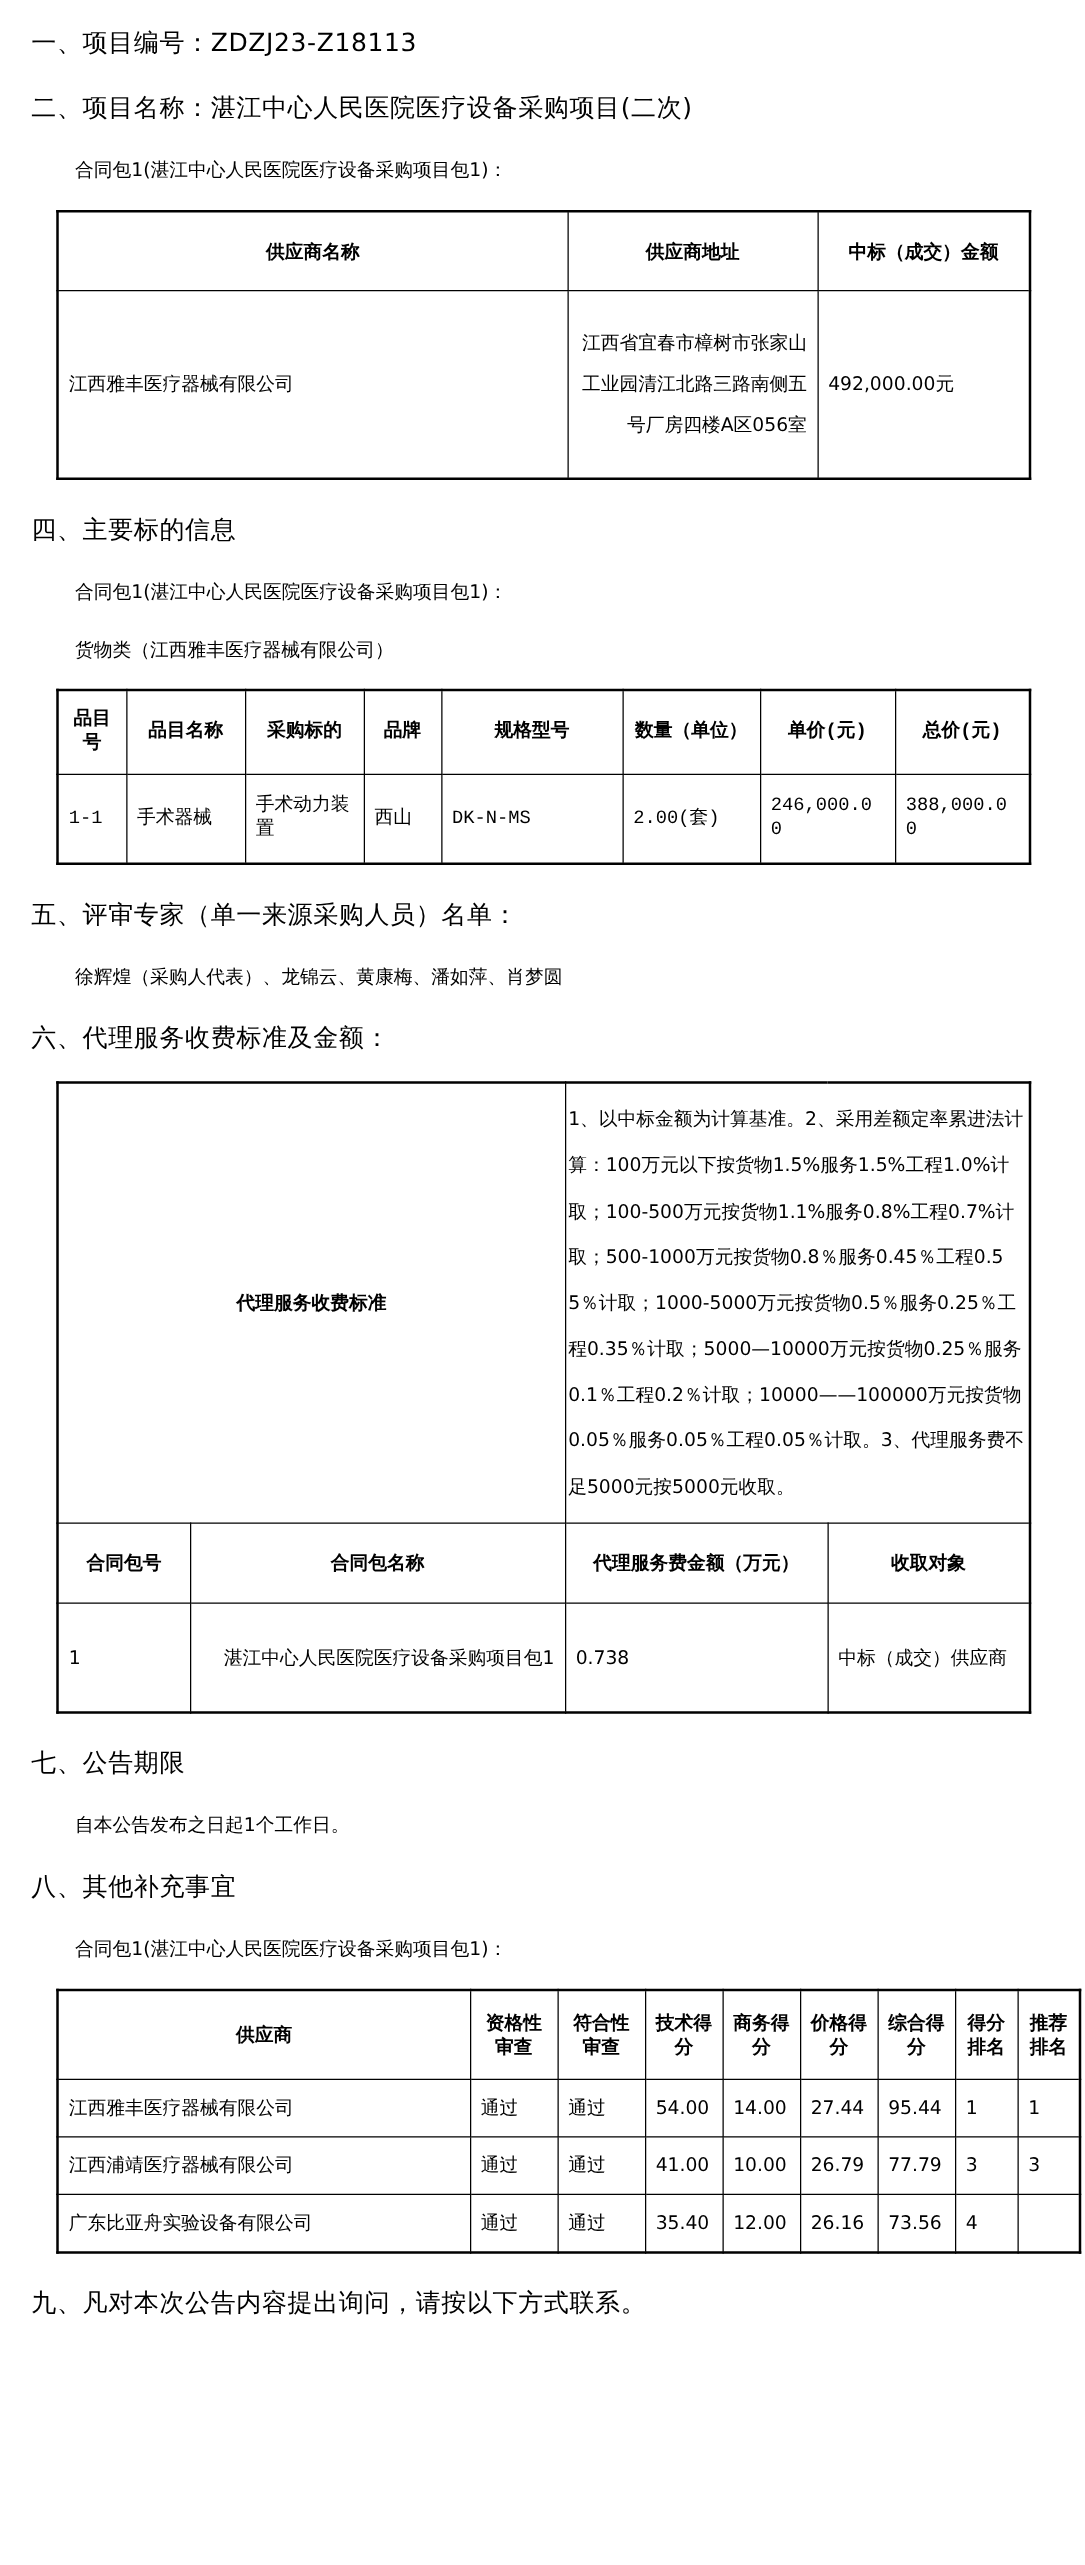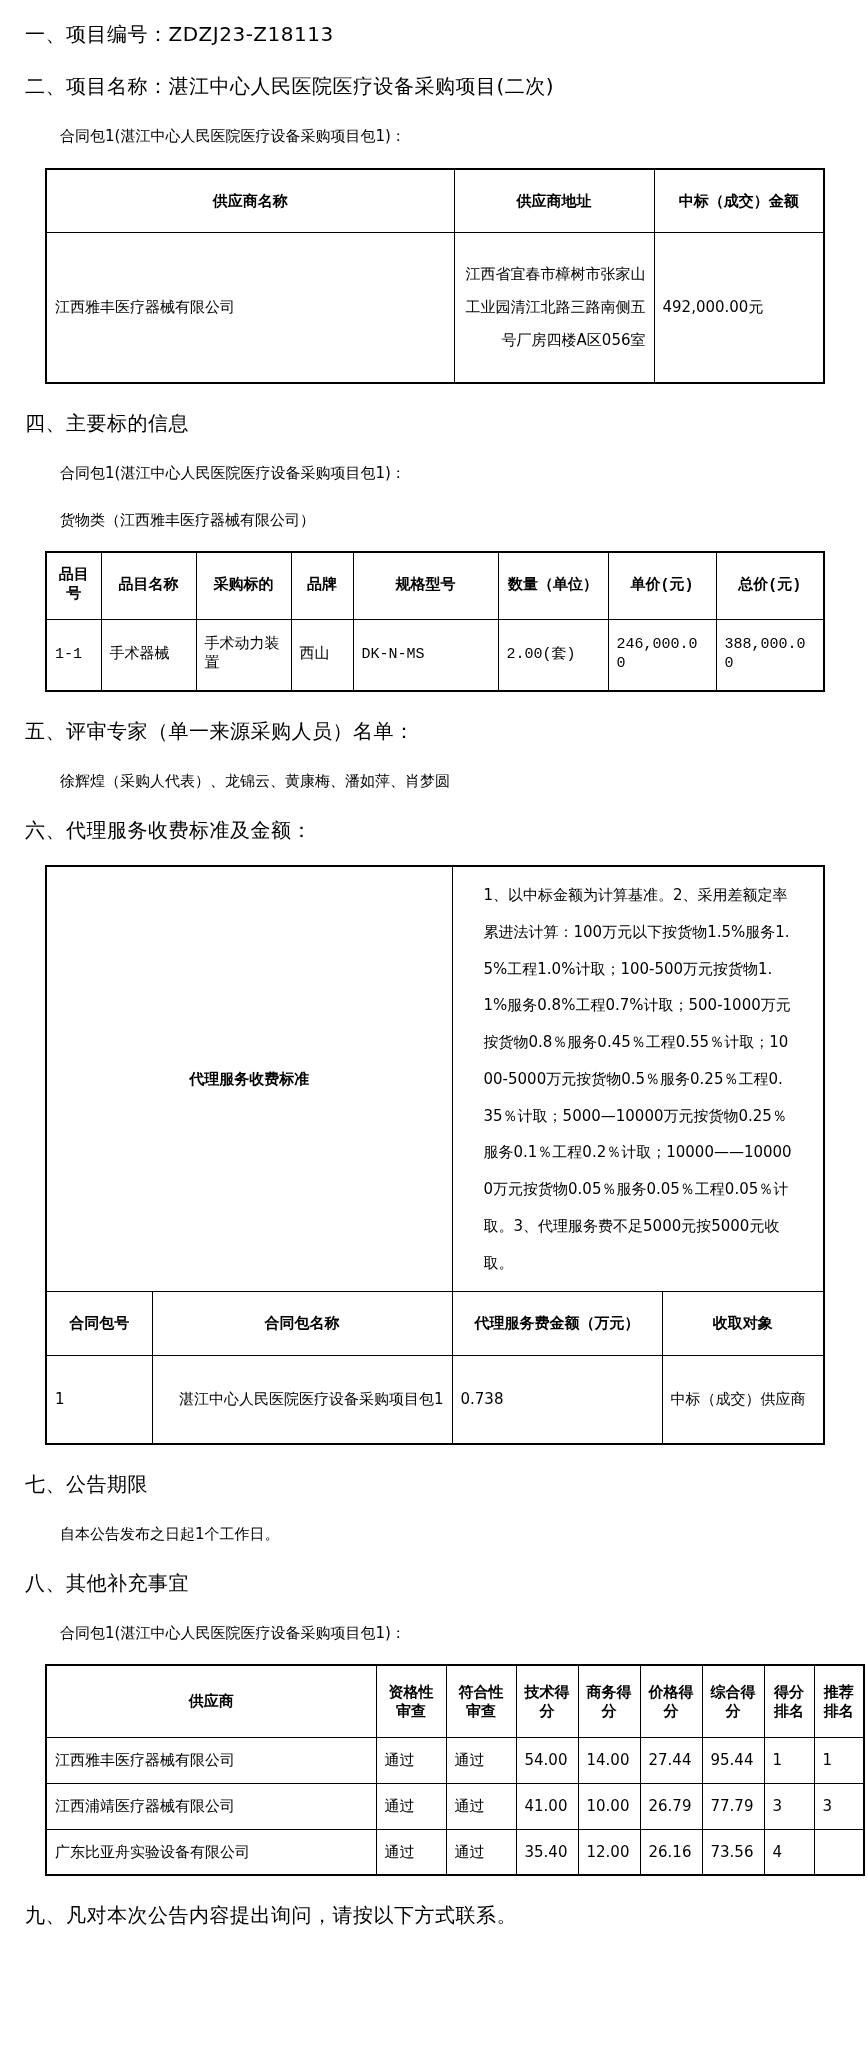--- a/index.html
+++ b/index.html
@@ -40,21 +40,21 @@
   .result-tbl { width:778px; }
   .result-tbl th { height:64px; }
   .result-tbl td { height:150px; }
   .subject-tbl { width:778px;font-family:Liberation Mono, monospace; }
   .subject-tbl th { height:64px; }
   .subject-tbl td { height:72px; }
   .fee-tbl { width:778px; }
   .fee-label { text-align:center; font-weight:bold; }
   .fee-text {
     line-height:2.45;
-    padding:10px 31px !important;
+    padding:10px 2px !important;
     text-align:left;
   }
   .fee-tbl .hdr-row th { height:64px; }
   .fee-tbl .data-row td { height:88px; }
   .score-tbl { width:818px; margin-left:25px; }
   .score-tbl th { height:72px; padding:8px 2px; }
   .score-tbl td { height:46px; padding:8px 4px; }
 </style>
 </head>
 <body>

